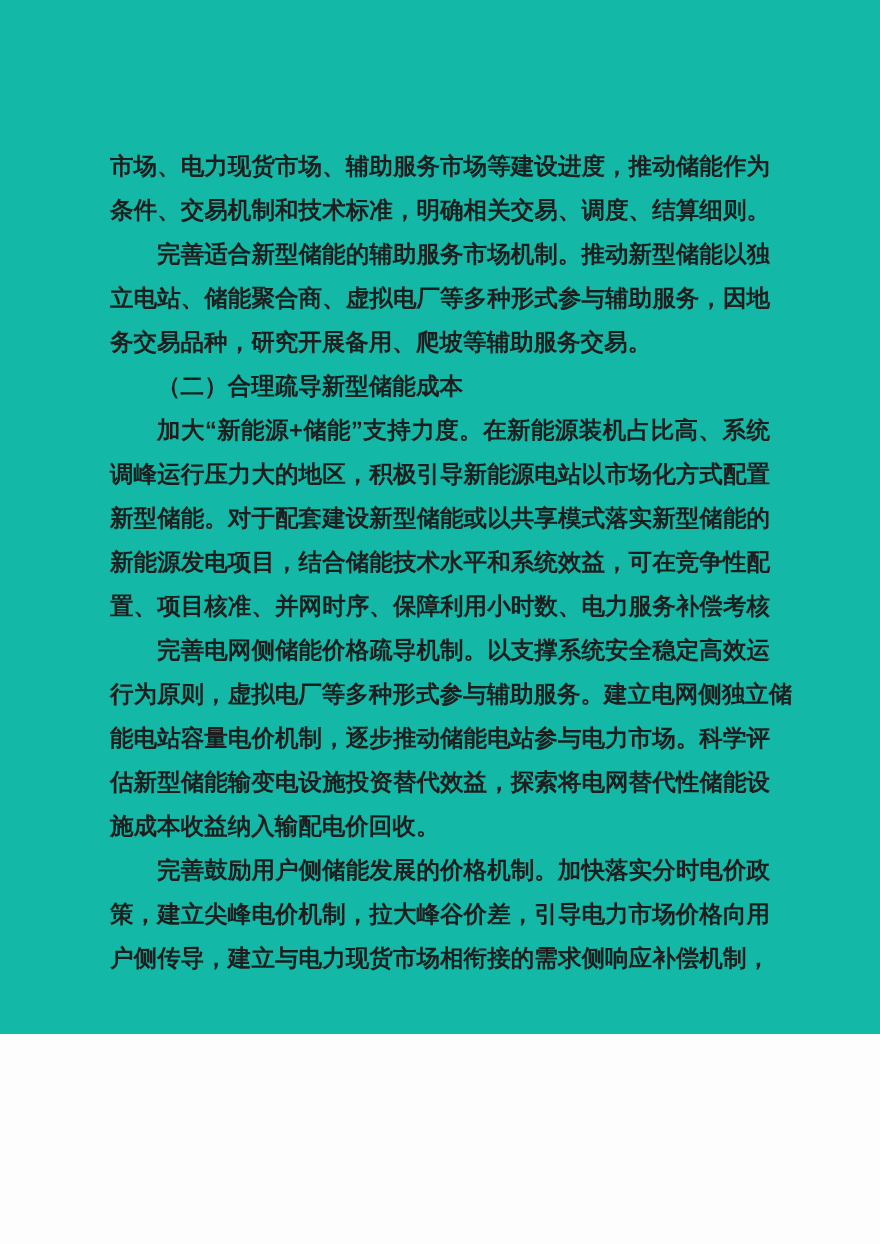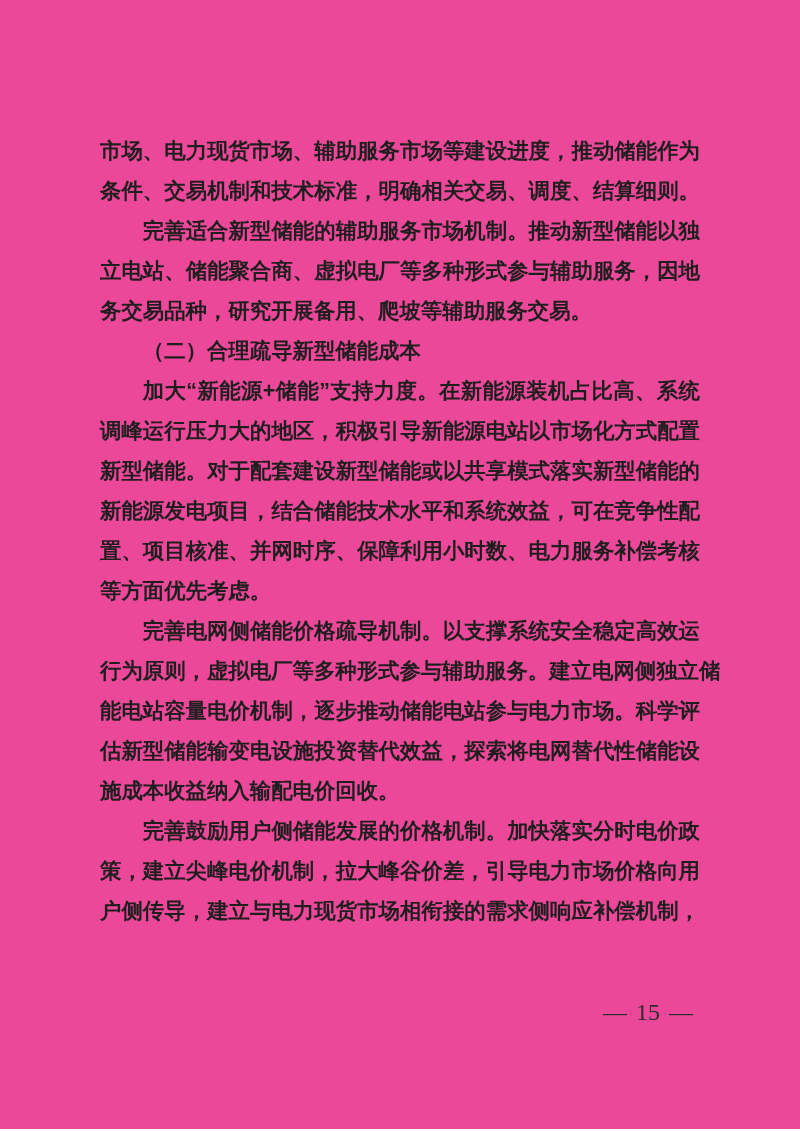--- a/index.html
+++ b/index.html
@@ -3,22 +3,22 @@
 <meta charset="utf-8">
 <style>
   html, body {
     margin: 0;
     padding: 0;
     background: #fdfdfd;
   }
   .page {
     position: relative;
     width: 800px;
-    height: 1129px;
-    background: #ec4899;
+    height: 940px;
+    background: #14b8a6;
     overflow: hidden;
     font-family: "Liberation Sans", sans-serif;
   }
   .text-block {
     position: absolute;
     top: 131px;
     left: 100px;
     width: 600px;
     color: #1e1e1e;
     font-size: 21.4px;
@@ -68,21 +68,20 @@
     <div class="line">条件、交易机制和技术标准，明确相关交易、调度、结算细则。</div>
     <div class="line indent">完善适合新型储能的辅助服务市场机制。推动新型储能以独</div>
     <div class="line">立电站、储能聚合商、虚拟电厂等多种形式参与辅助服务，因地</div>
     <div class="line flush">务交易品种，研究开展备用、爬坡等辅助服务交易。</div>
     <div class="line flush indent">（二）合理疏导新型储能成本</div>
     <div class="line indent">加大“新能源+储能”支持力度。在新能源装机占比高、系统</div>
     <div class="line">调峰运行压力大的地区，积极引导新能源电站以市场化方式配置</div>
     <div class="line">新型储能。对于配套建设新型储能或以共享模式落实新型储能的</div>
     <div class="line">新能源发电项目，结合储能技术水平和系统效益，可在竞争性配</div>
     <div class="line">置、项目核准、并网时序、保障利用小时数、电力服务补偿考核</div>
-    <div class="line flush">等方面优先考虑。</div>
     <div class="line indent">完善电网侧储能价格疏导机制。以支撑系统安全稳定高效运</div>
     <div class="line">行为原则，虚拟电厂等多种形式参与辅助服务。建立电网侧独立储</div>
     <div class="line">能电站容量电价机制，逐步推动储能电站参与电力市场。科学评</div>
     <div class="line">估新型储能输变电设施投资替代效益，探索将电网替代性储能设</div>
     <div class="line flush">施成本收益纳入输配电价回收。</div>
     <div class="line indent">完善鼓励用户侧储能发展的价格机制。加快落实分时电价政</div>
     <div class="line">策，建立尖峰电价机制，拉大峰谷价差，引导电力市场价格向用</div>
     <div class="line">户侧传导，建立与电力现货市场相衔接的需求侧响应补偿机制，</div>
   </div>
 

